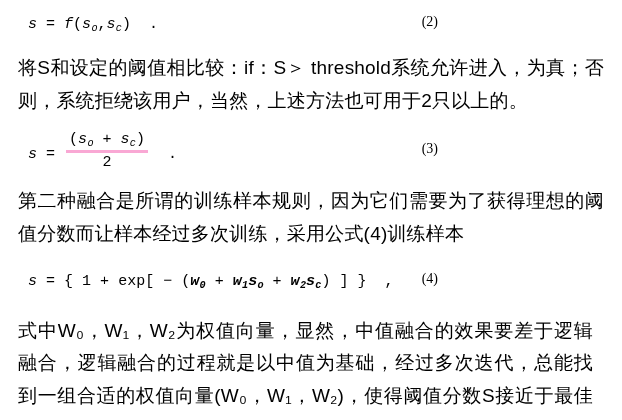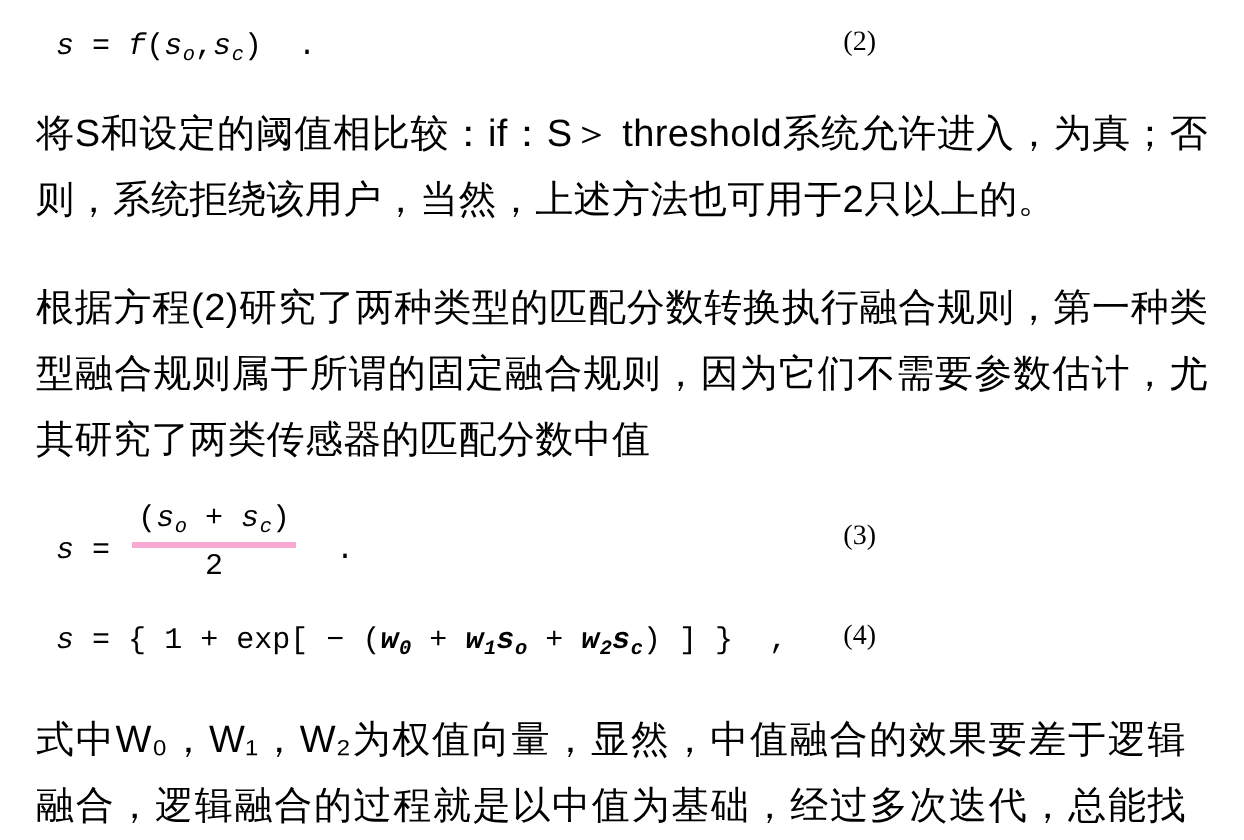--- a/index.html
+++ b/index.html
@@ -98,31 +98,31 @@
     <span class="eq-body">
       <span class="mi">s</span>
       <span class="mo"> = </span><span class="mi">f</span><span class="mo">(</span><span class="mi">s<span class="sub">o</span></span><span class="mo">,</span><span class="mi">s<span class="sub">c</span></span><span class="mo">)</span>
       <span class="mo">&nbsp;.</span>
     </span>
     <span class="eq-num">(2)</span>
   </div>
 
   <div class="para" id="p1">将S和设定的阈值相比较：if：S＞ threshold系统允许进入，为真；否则，系统拒绕该用户，当然，上述方法也可用于2只以上的。</div>
 
-  <div class="para" id="p2">根据方程(2)研究了两种类型的匹配分数转换执行融合规则，第一种类型融合规则属于所谓的固定融合规则，因为它们不需要参数估计，尤其研究了两类传感器的匹配分数中值</div>
 
   <div class="eq-row" id="eq3">
     <span class="eq-body">
       <span class="mi">s</span>
       <span class="mo"> = </span><span class="frac"><span class="num"><span class="mo">(</span><span class="mi">s<span class="sub">o</span></span> <span class="mo">+</span> <span class="mi">s<span class="sub">c</span></span><span class="mo">)</span></span><span class="den"><span class="mn">2</span></span></span>
       <span class="mo">&nbsp;.</span>
     </span>
     <span class="eq-num" style="top:10px;">(3)</span>
   </div>
 
+  <div class="para" id="p3">第二种融合是所谓的训练样本规则，因为它们需要为了获得理想的阈值分数而让样本经过多次训练，采用公式(4)训练样本</div>
 
   <div class="eq-row" id="eq4">
     <span class="eq-body">
       <span class="mi">s</span>
       <span class="mo"> = {</span> <span class="mn">1</span> <span class="mo">+</span> <span class="mo">exp[</span> <span class="mo">−</span> <span class="mo">(</span><span class="mi bold">w<span class="sub">0</span></span> <span class="mo">+</span> <span class="mi bold">w<span class="sub">1</span></span><span class="mi bold">s<span class="sub">o</span></span> <span class="mo">+</span> <span class="mi bold">w<span class="sub">2</span></span><span class="mi bold">s<span class="sub">c</span></span><span class="mo">)</span> <span class="mo">]</span> <span class="mo">}</span>
       <span class="mo">&nbsp;,</span>
     </span>
     <span class="eq-num">(4)</span>
   </div>
 

